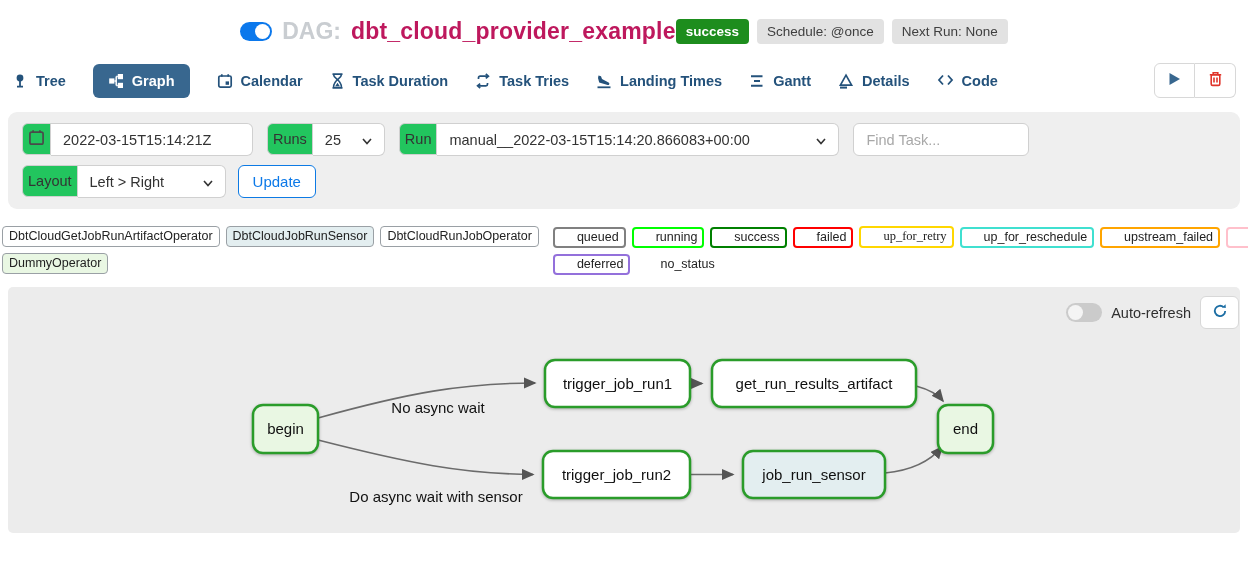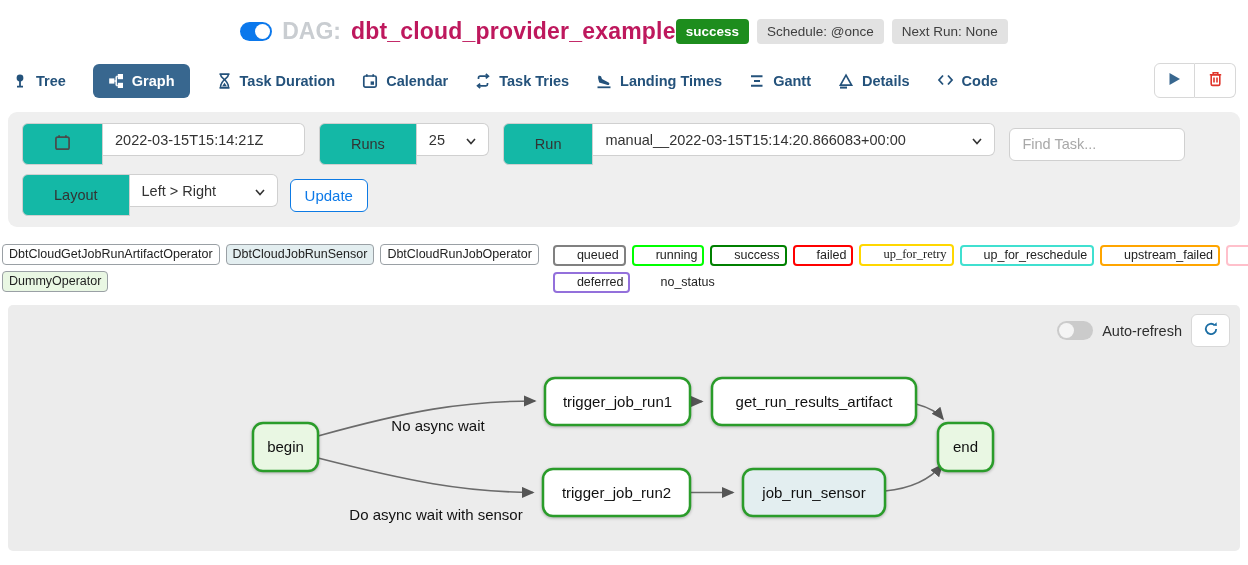--- a/index.html
+++ b/index.html
@@ -27,21 +27,21 @@
   .icon-btn { width:41px; height:35px; background:#fff; border:1px solid #d8d8d8; display:flex; align-items:center; justify-content:center; cursor:pointer; }
   .icon-btn:first-child { border-radius:6px 0 0 6px; }
   .icon-btn:last-child { border-radius:0 6px 6px 0; border-left:none; }
 
   
   .filter-panel { margin:14px 8px 0 8px; background:#efefef; border-radius:9px; padding:11px 14px; }
   .filter-row { display:flex; align-items:center; }
   .filter-row + .filter-row { margin-top:9px; }
   .group { display:flex; align-items:stretch; }
   .group + .group { margin-left:14px; }
-  .addon { display:flex; align-items:center; gap:6px; background:#14b8a6; border:1px solid #d0d0d0; border-radius:6px 0 0 6px; padding:0 31px; height:42px; font-size:14.5px; color:#333; }
+  .addon { display:flex; align-items:center; gap:6px; background:#22c55e; border:1px solid #d0d0d0; border-radius:6px 0 0 6px; padding:0 5px; height:32px; font-size:14.5px; color:#333; }
   .field, .fake-select { display:flex; align-items:center; background:#fff; border:1px solid #d0d0d0; border-left:none; border-radius:0 6px 6px 0; height:33px; font-size:14.5px; color:#333; }
   input.field { padding:0 12px; font-family:inherit; outline:none; }
   .fake-select { padding:0 12px; gap:14px; cursor:pointer; justify-content:space-between; }
   .chev { width:10px; height:7px; flex:0 0 auto; }
   .date-input { width:202px; }
   .runs-select { width:72px; }
   .run-select { width:402px; }
   .layout-select { width:148px; }
   .find-task { margin-left:auto; }
   .find-task input { border-radius:6px; border-left:1px solid #d0d0d0; width:176px; }
@@ -51,21 +51,21 @@
   
   .legend { display:flex; align-items:flex-start; margin:17px 2px 0 2px; gap:14px; }
   .legend-col { display:flex; flex-direction:column; gap:6px; }
   .legend-line { display:flex; gap:6px; align-items:center; }
   .op-badge { font-size:12.5px; color:#222; border:1px solid #9aa0a5; border-radius:4px; padding:2px 6px 3px 6px; background:#fff; white-space:nowrap; }
   .st-badge { font-size:12.5px; color:#222; border:2px solid #808080; border-radius:4px; padding:1px 5px 2px 22px; background:#fff; white-space:nowrap; }
   .st-badge.plain { border-color:transparent; background:transparent; }
 
   
   .graph-panel { margin:12px 8px 0 8px; background:#ececec; border-radius:5px; height:246px; position:relative; }
-  .refresh-bar { position:absolute; top:9px; right:10px; display:flex; align-items:center; gap:9px; z-index:2; }
+  .refresh-bar { position:absolute; top:9px; right:1px; display:flex; align-items:center; gap:9px; z-index:2; }
   .auto-toggle { width:36px; height:19px; border-radius:10px; background:#cbcbcb; position:relative; cursor:pointer; }
   .auto-toggle .knob { position:absolute; top:2px; left:2px; width:15px; height:15px; border-radius:50%; background:#f4f4f4; }
   .refresh-label { font-size:14.5px; color:#2f2f2f; }
   .refresh-btn { width:39px; height:33px; background:#fff; border:1px solid #d8d8d8; border-radius:6px; display:flex; align-items:center; justify-content:center; cursor:pointer; }
   .graph-svg { display:block; width:1232px; height:246px; }
   .node rect { stroke-width:2.5; filter:drop-shadow(0 1px 1.5px rgba(0,0,0,.28)); cursor:pointer; }
   .node text { font-size:15px; font-weight:500; fill:#101010; text-anchor:middle; }
   .edge { fill:none; stroke:#6b6b6b; stroke-width:1.6; }
   .edge-label { font-size:15px; fill:#111; text-anchor:middle; }
 </style>
@@ -103,37 +103,37 @@
           <rect x="1.2" y="5.4" width="5.2" height="5.2" fill="currentColor"></rect>
           <rect x="9.8" y="1" width="5.2" height="5.2" fill="currentColor"></rect>
           <rect x="9.8" y="9.8" width="5.2" height="5.2" fill="currentColor"></rect>
           <path d="M6.4 8 H8.2 M8.2 3.6 V12.4 M8.2 3.6 H9.8 M8.2 12.4 H9.8" stroke="currentColor" stroke-width="1.5" fill="none"></path>
         </svg>
       </span>
     <span>Graph</span>
   </button>
   <button class="tab">
     <span>
+        <svg width="16" height="16" viewBox="0 0 16 16">
+          <rect x="1.8" y="3" width="12.4" height="11.2" rx="1.6" fill="none" stroke="currentColor" stroke-width="1.7"></rect>
+          <path d="M4.8 1.2 V3.8 M11.2 1.2 V3.8" stroke="currentColor" stroke-width="1.7"></path>
+          <rect x="8.6" y="8.4" width="3.4" height="3.4" fill="currentColor"></rect>
+        </svg>
+      </span>
+    <span>Calendar</span>
+  </button>
+  <button class="tab">
+    <span>
         <svg width="15" height="16" viewBox="0 0 15 16">
           <path d="M2.5 1.2 H12.5 M2.5 14.8 H12.5" stroke="currentColor" stroke-width="1.8"></path>
           <path d="M3.6 1.8 C3.6 6 11.4 6.5 11.4 14.2 M11.4 1.8 C11.4 6 3.6 6.5 3.6 14.2" stroke="currentColor" stroke-width="1.6" fill="none"></path>
           <path d="M5 13.6 H10 L7.5 9.8 Z" fill="currentColor"></path>
         </svg>
       </span>
     <span>Task Duration</span>
-  </button>
-  <button class="tab">
-    <span>
-        <svg width="16" height="16" viewBox="0 0 16 16">
-          <rect x="1.8" y="3" width="12.4" height="11.2" rx="1.6" fill="none" stroke="currentColor" stroke-width="1.7"></rect>
-          <path d="M4.8 1.2 V3.8 M11.2 1.2 V3.8" stroke="currentColor" stroke-width="1.7"></path>
-          <rect x="8.6" y="8.4" width="3.4" height="3.4" fill="currentColor"></rect>
-        </svg>
-      </span>
-    <span>Calendar</span>
   </button>
   <button class="tab">
     <span>
         <svg width="16" height="16" viewBox="0 0 16 16" fill="none" stroke="currentColor" stroke-width="1.7">
           <path d="M3.5 6 V4.8 a1.6 1.6 0 0 1 1.6 -1.6 H13"></path>
           <path d="M10.8 1 L13.4 3.2 L10.8 5.4"></path>
           <path d="M12.5 10 v1.2 a1.6 1.6 0 0 1 -1.6 1.6 H3"></path>
           <path d="M5.2 10.6 L2.6 12.8 L5.2 15"></path>
         </svg>
       </span>

